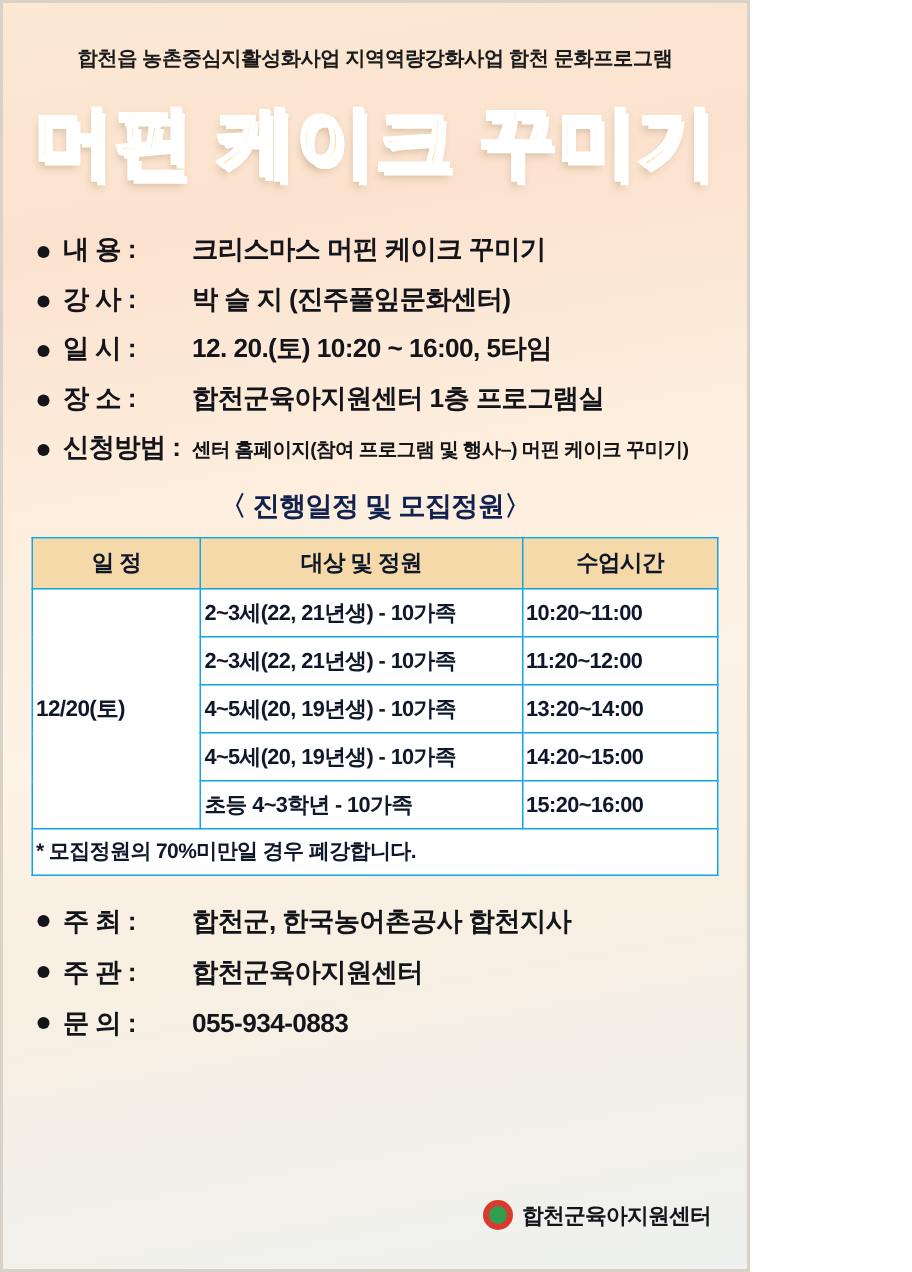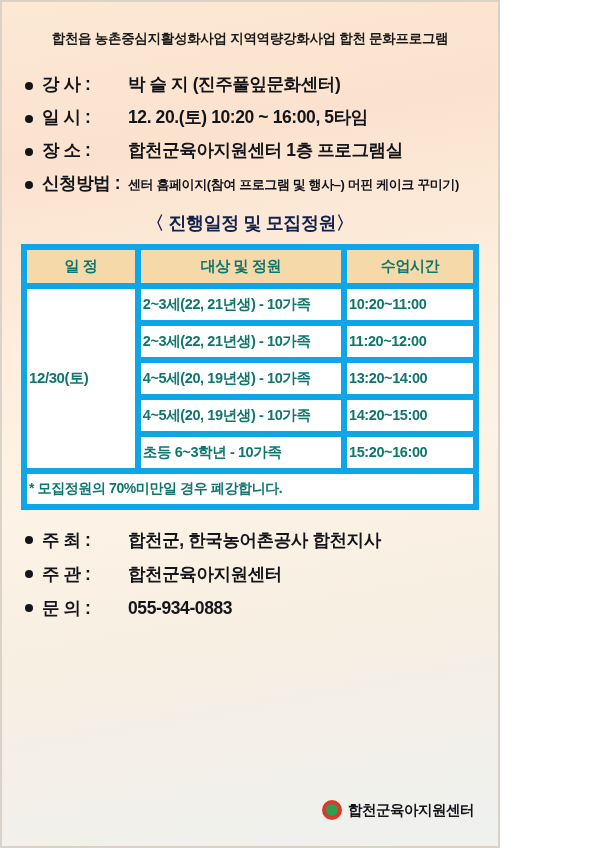--- a/index.html
+++ b/index.html
@@ -98,23 +98,23 @@
     letter-spacing: -0.4px;
   }
   table.schedule {
     width: 458px;
     margin: 0 auto;
     border-collapse: collapse;
     background: #ffffff;
     font-size: 14.5px;
   }
   table.schedule th, table.schedule td {
-    border: 6px solid #0ea5e9;
+    border: 1px solid #0ea5e9;
     padding: 6px 2px;
-    color: #0f766e;
+    color: #0f172a;
     font-weight: bold;
     letter-spacing: -0.4px;
   }
   table.schedule thead th {
     background: #f6d9a8;
     font-size: 15px;
     padding: 7px 2px;
   }
   table.schedule td.daycell {
     background: #ffffff;
@@ -185,22 +185,26 @@
   }
 </style>
 </head>
 <body>
 
 <div class="poster">
 
   <div class="kicker">합천읍 농촌중심지활성화사업 지역역량강화사업 합천 문화프로그램</div>
 
 
+  <div class="maintitle">머핀 케이크 꾸미기</div>
 
   <ul class="info-list">
+    <li>
+      <span class="lbl">내      용 :</span><span>크리스마스 머핀 케이크 꾸미기</span>
+    </li>
     <li>
       <span class="lbl">강      사 :</span><span>박 슬 지 (진주풀잎문화센터)</span>
     </li>
     <li>
       <span class="lbl">일      시 :</span><span>12. 20.(토) 10:20 ~ 16:00, 5타임</span>
     </li>
     <li>
       <span class="lbl">장      소 :</span><span>합천군육아지원센터 1층 프로그램실</span>
     </li>
     <li>
@@ -213,38 +217,38 @@
   <table class="schedule">
     <thead>
       <tr>
         <th style="width:110px">일 정</th>
         <th style="width:220px">대상 및 정원</th>
         <th style="width:128px">수업시간</th>
       </tr>
     </thead>
     <tbody>
       <tr>
-        <td class="daycell" rowspan="5">12/30(토)</td>
+        <td class="daycell" rowspan="5">12/20(토)</td>
         <td>2~3세(22, 21년생) - 10가족</td>
         <td>10:20~11:00</td>
       </tr>
       <tr>
         <td>2~3세(22, 21년생) - 10가족</td>
         <td>11:20~12:00</td>
       </tr>
       <tr>
         <td>4~5세(20, 19년생) - 10가족</td>
         <td>13:20~14:00</td>
       </tr>
       <tr>
         <td>4~5세(20, 19년생) - 10가족</td>
         <td>14:20~15:00</td>
       </tr>
       <tr>
-        <td>초등 6~3학년 - 10가족</td>
+        <td>초등 4~3학년 - 10가족</td>
         <td>15:20~16:00</td>
       </tr>
       <tr class="note-row">
         <td colspan="3">* 모집정원의 70%미만일 경우 폐강합니다.</td>
       </tr>
     </tbody>
   </table>
 
   <ul class="footer-list">
     <li>

